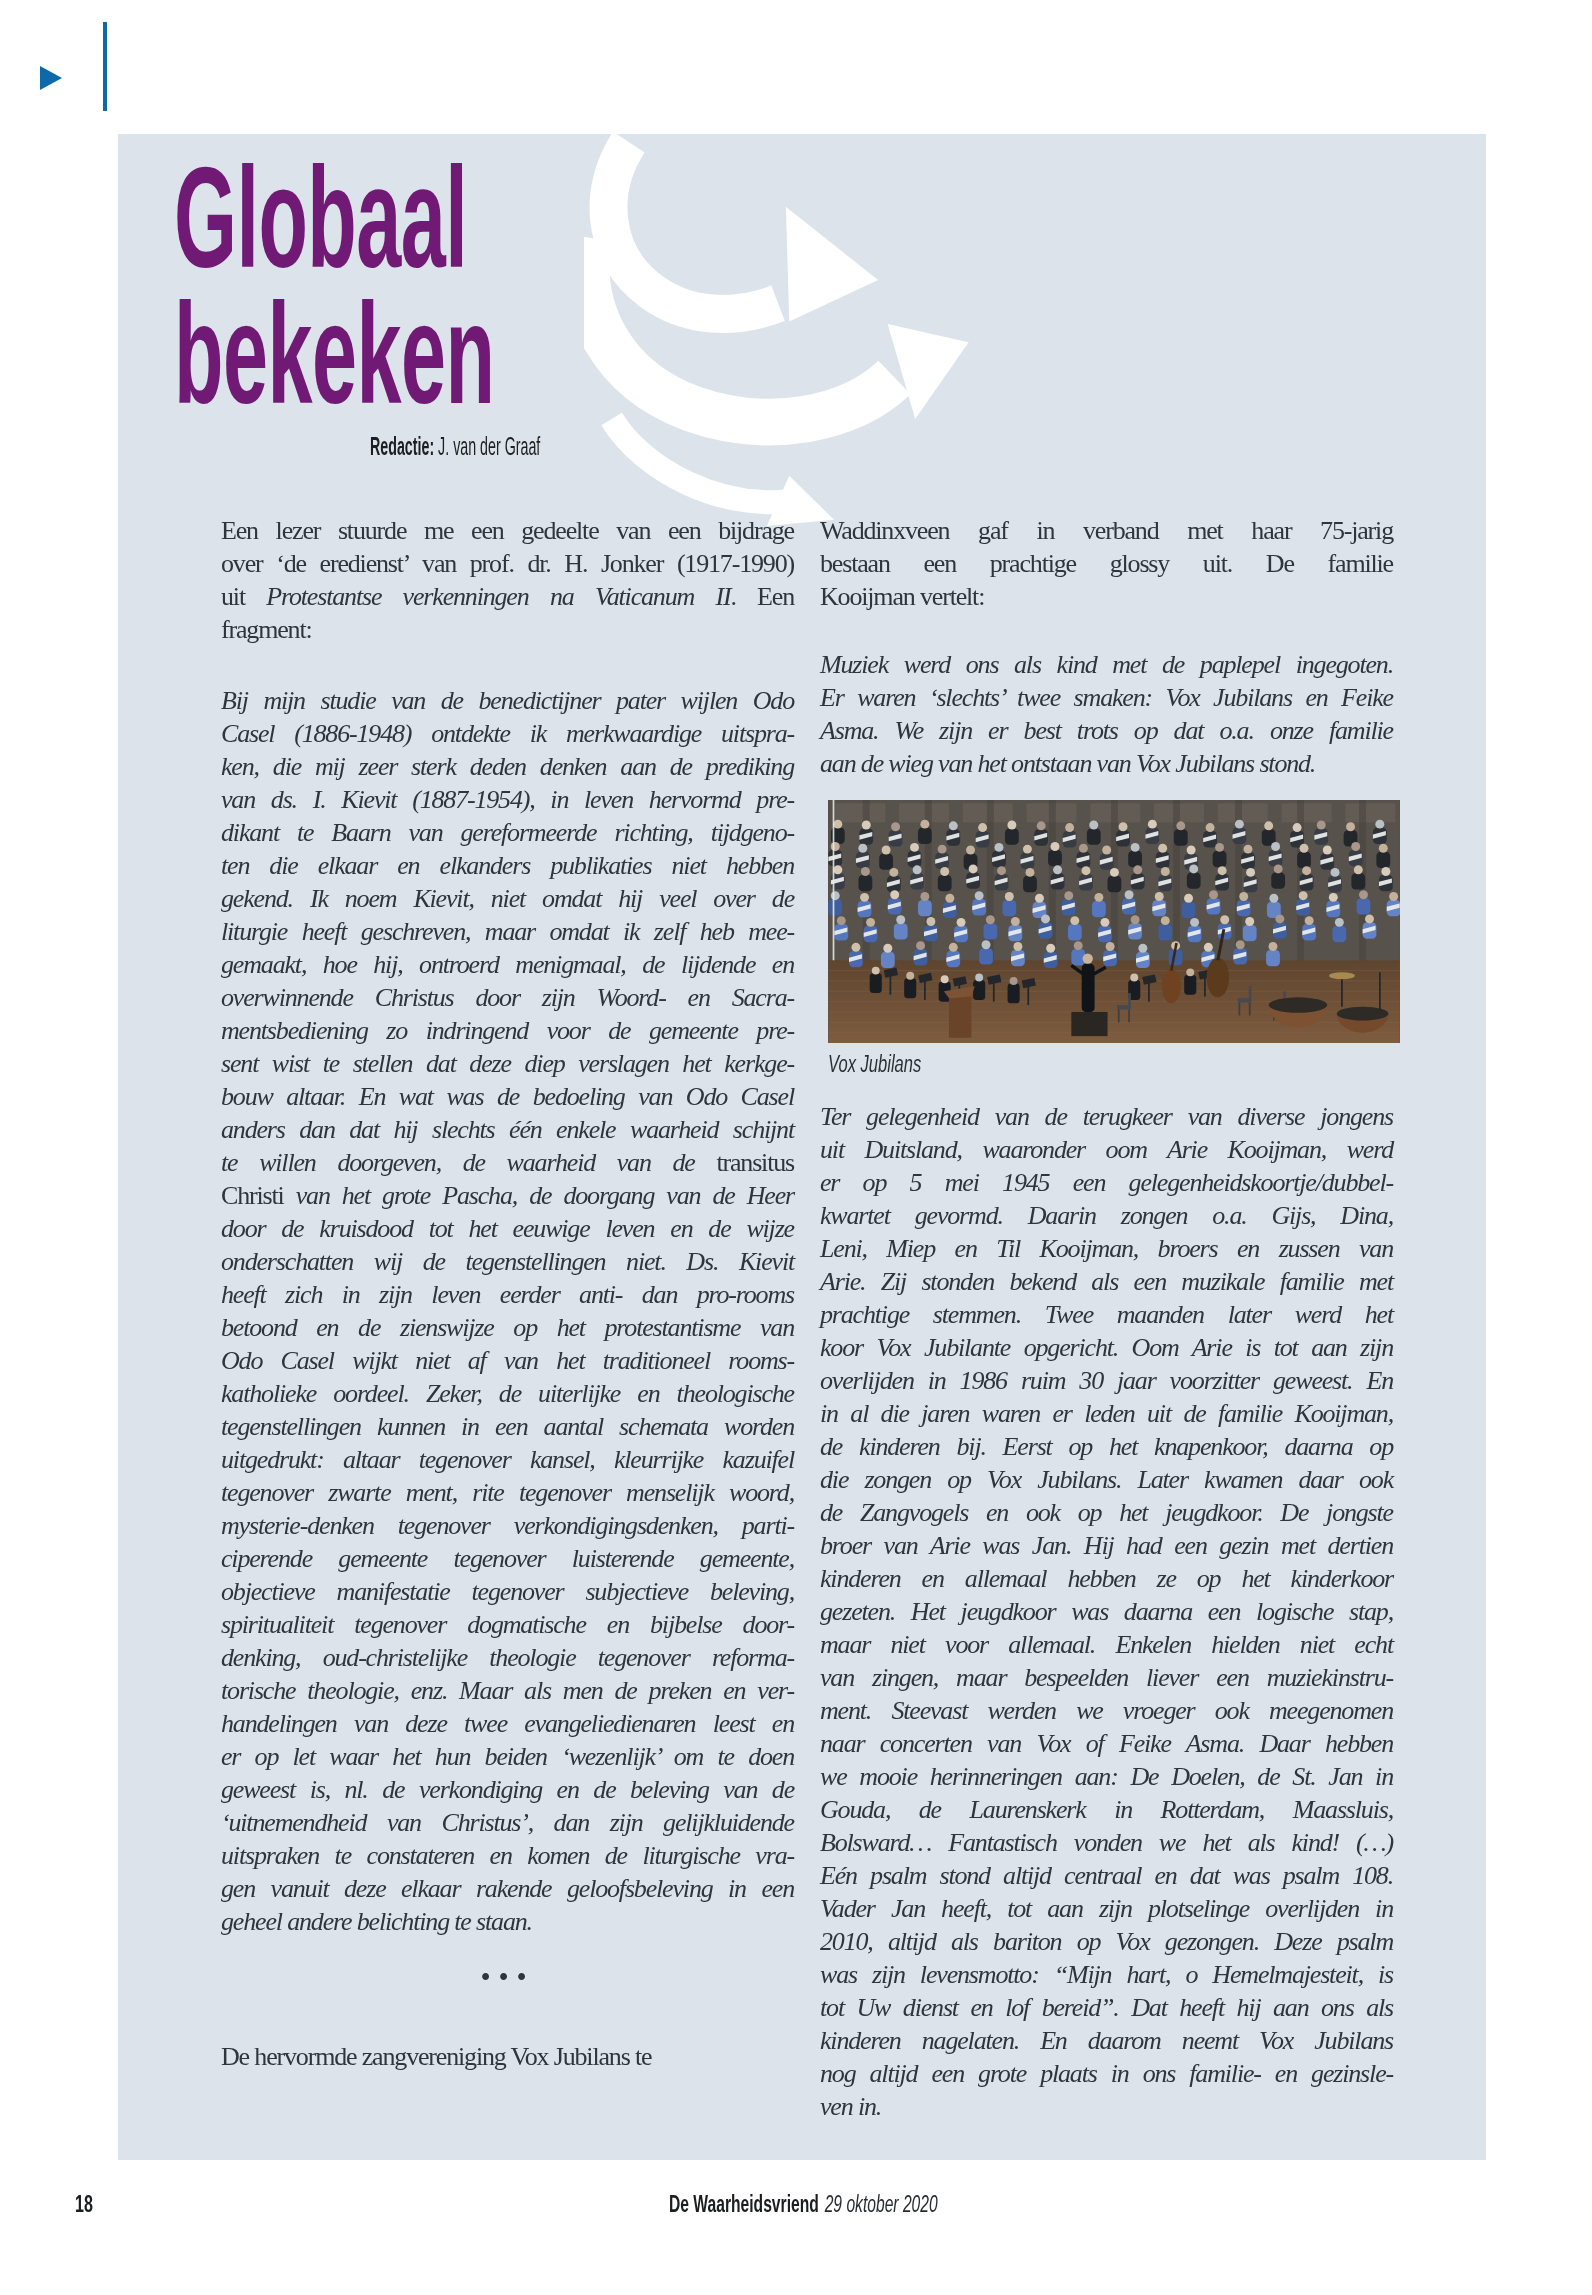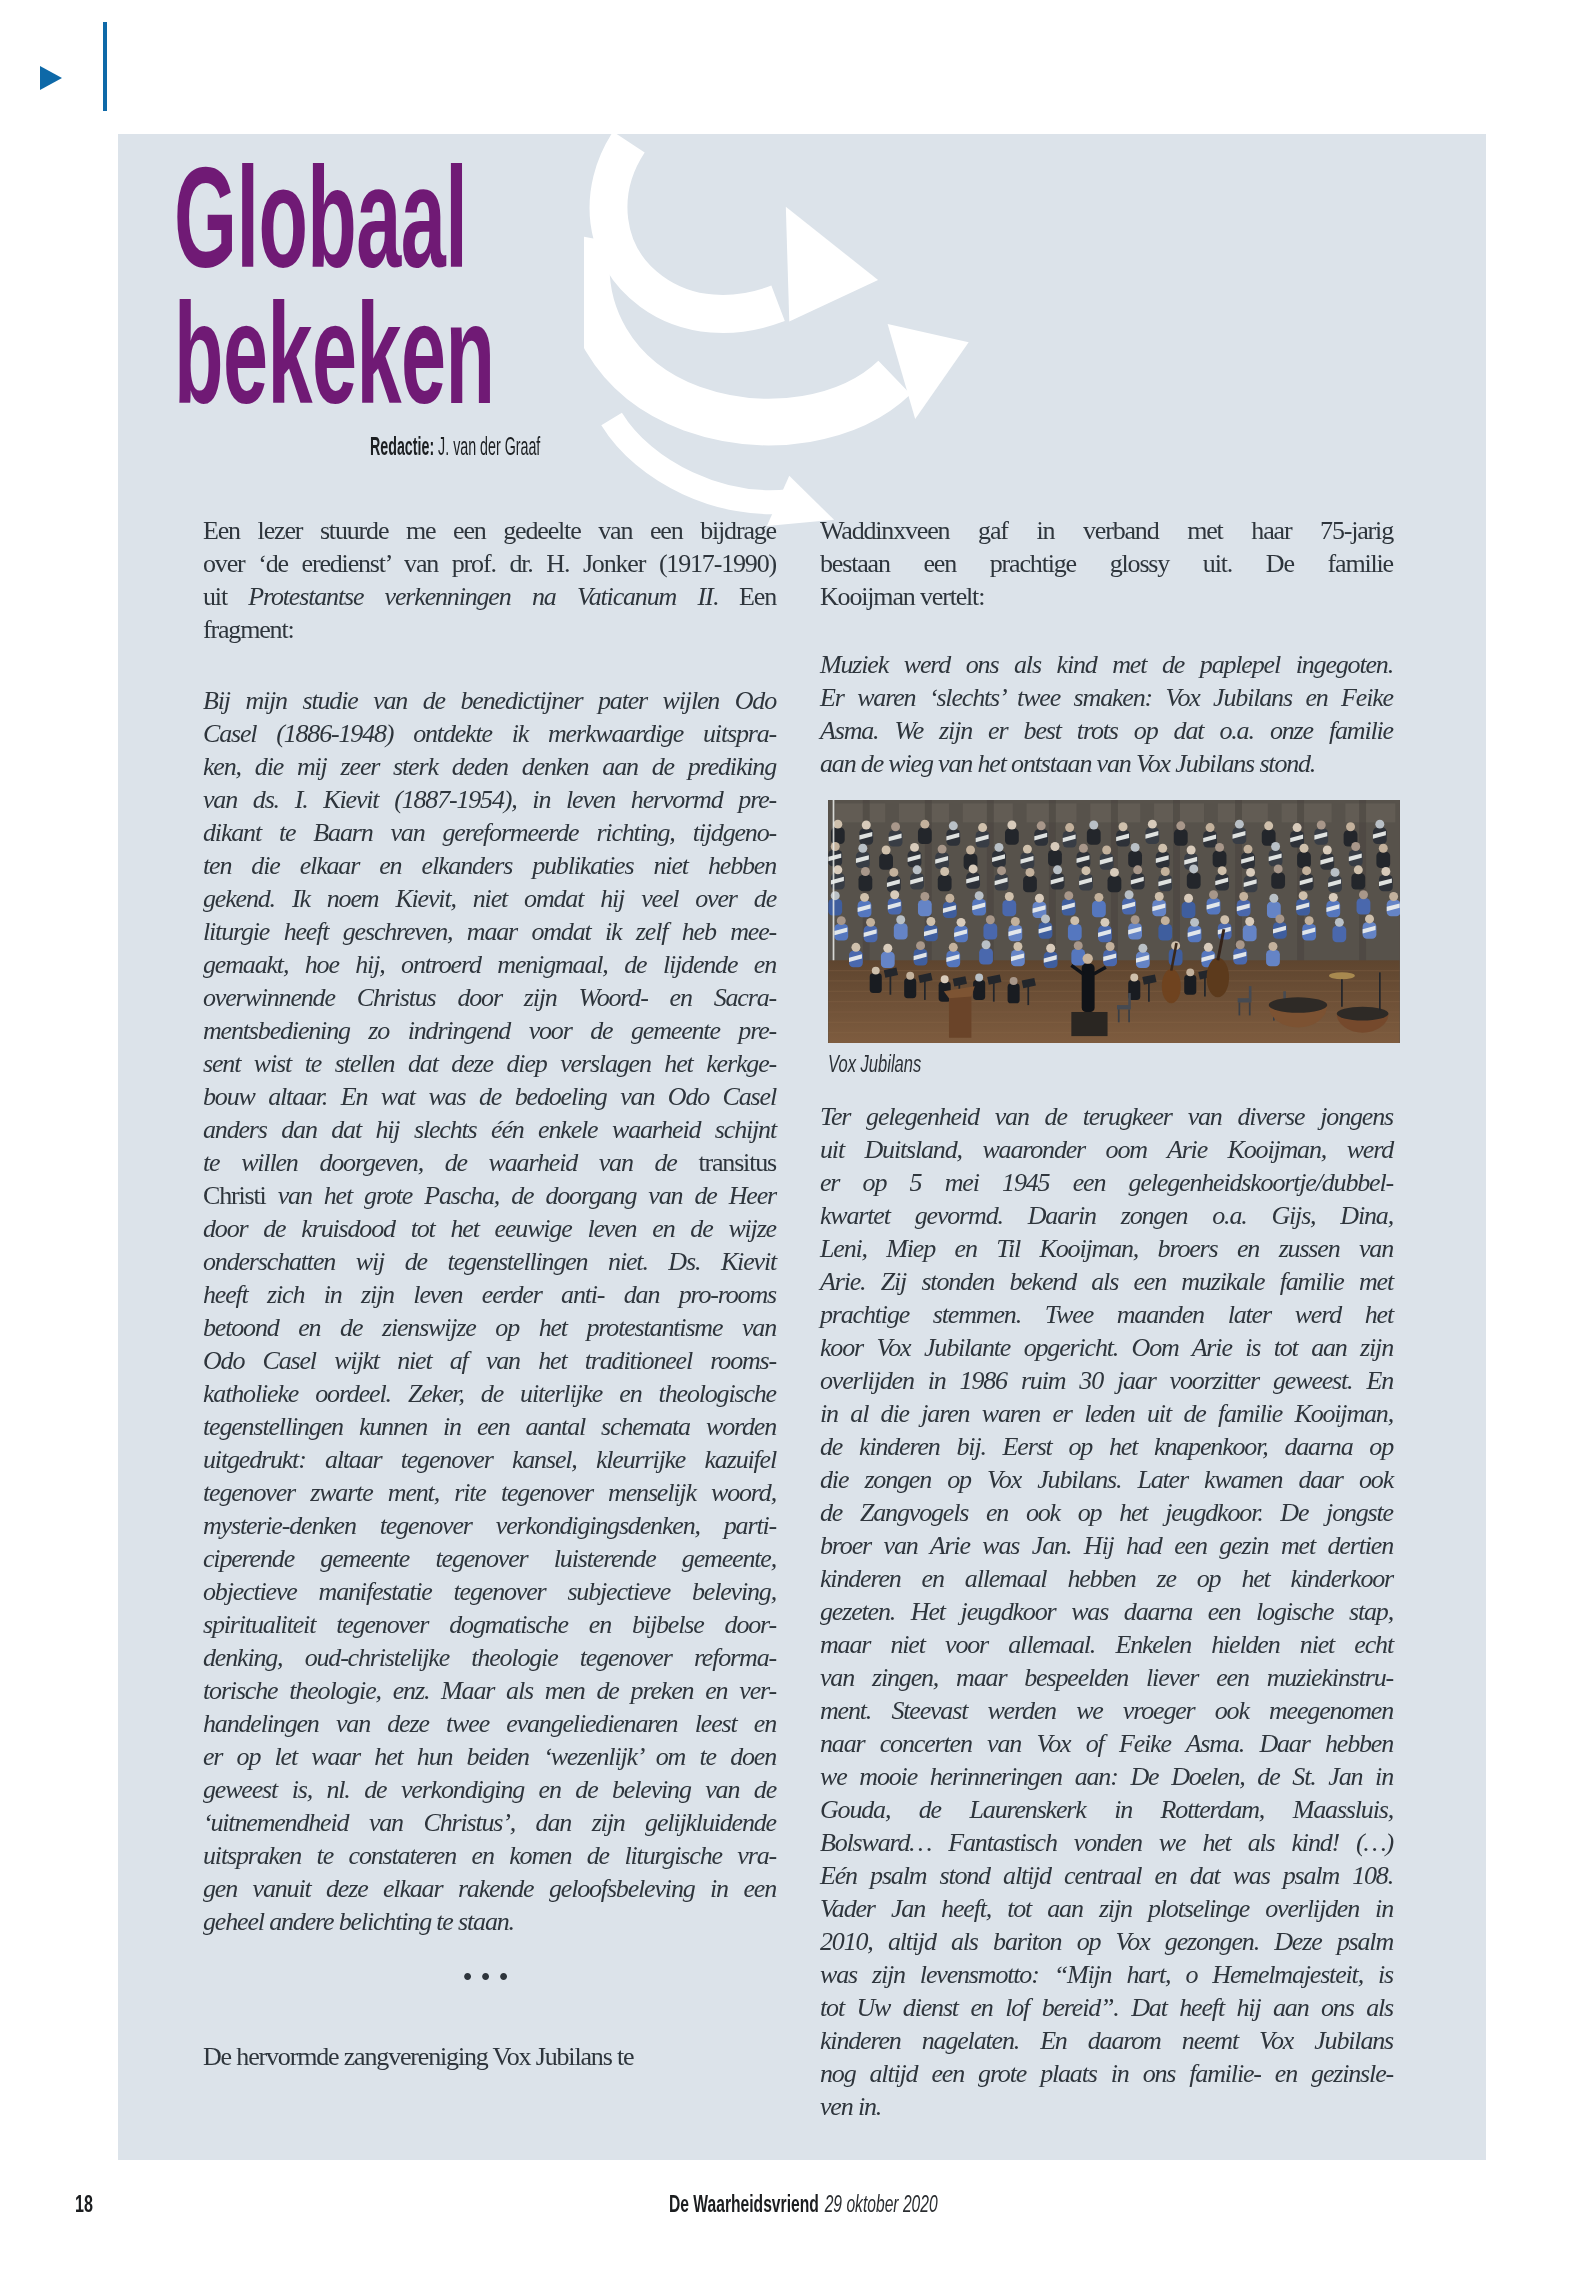--- a/index.html
+++ b/index.html
@@ -16,21 +16,21 @@
   .title{position:absolute;left:47px;top:7px;margin:9px;z-index:1;color:#701a75;
          font-size:142px;line-height:136px;font-weight:bold;letter-spacing:-0.9px;}
   .title .tline{transform:scaleX(0.57);transform-origin:0 0;white-space:nowrap;}
   .redactie{position:absolute;left:252px;top:299px;z-index:1;font-size:25px;line-height:26px;
          color:#1c1f22;transform:scaleX(0.57);transform-origin:0 0;white-space:nowrap;}
   .red-label{font-weight:bold;}
   
   .col{position:absolute;top:380px;width:573px;z-index:1;
        font-family:"Liberation Serif",serif;font-size:26px;line-height:33px;
        letter-spacing:-0.045em;color:#2e353c;}
-  #col-left{left:85px;}
+  #col-left{left:103px;}
   #col-right{left:702px;}
   .para{margin:0;}
   .para.mt1{margin-top:38px;}
   .para.mt2{margin-top:35px;}
   .para.mt3{margin-top:45px;}
   .para.mt4{margin-top:14px;}
   .para.italic{font-style:italic;}
   .ln{text-align:justify;text-align-last:justify;white-space:normal;}
   .ln.last{text-align-last:left;}
   .seg-r{font-style:normal;}

